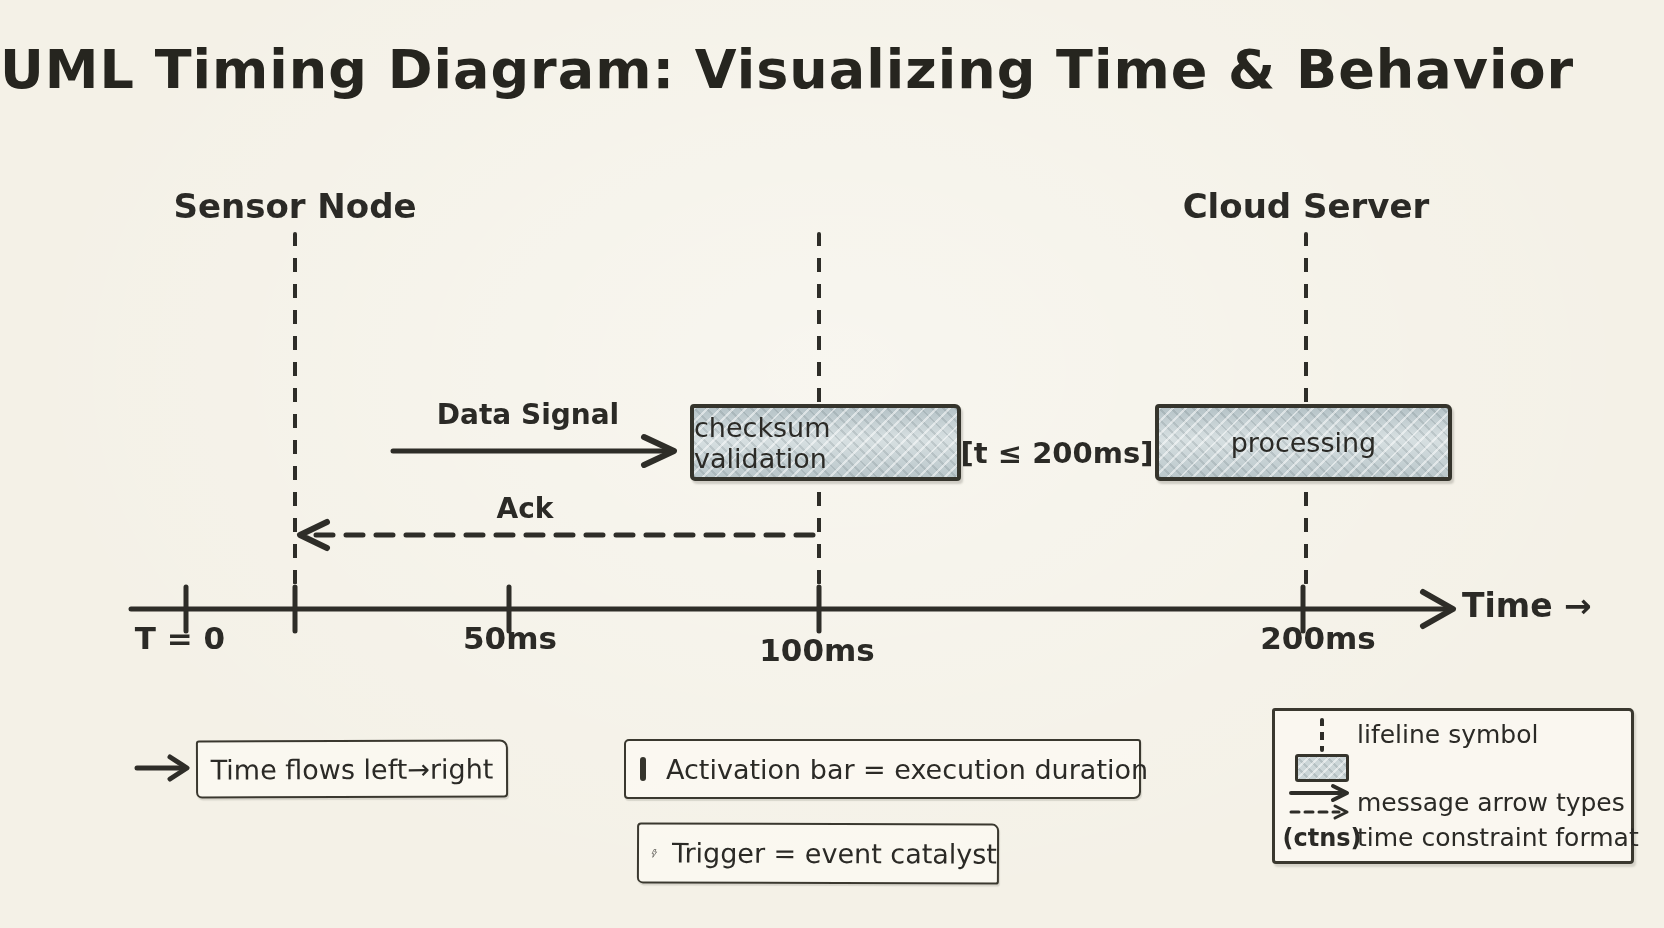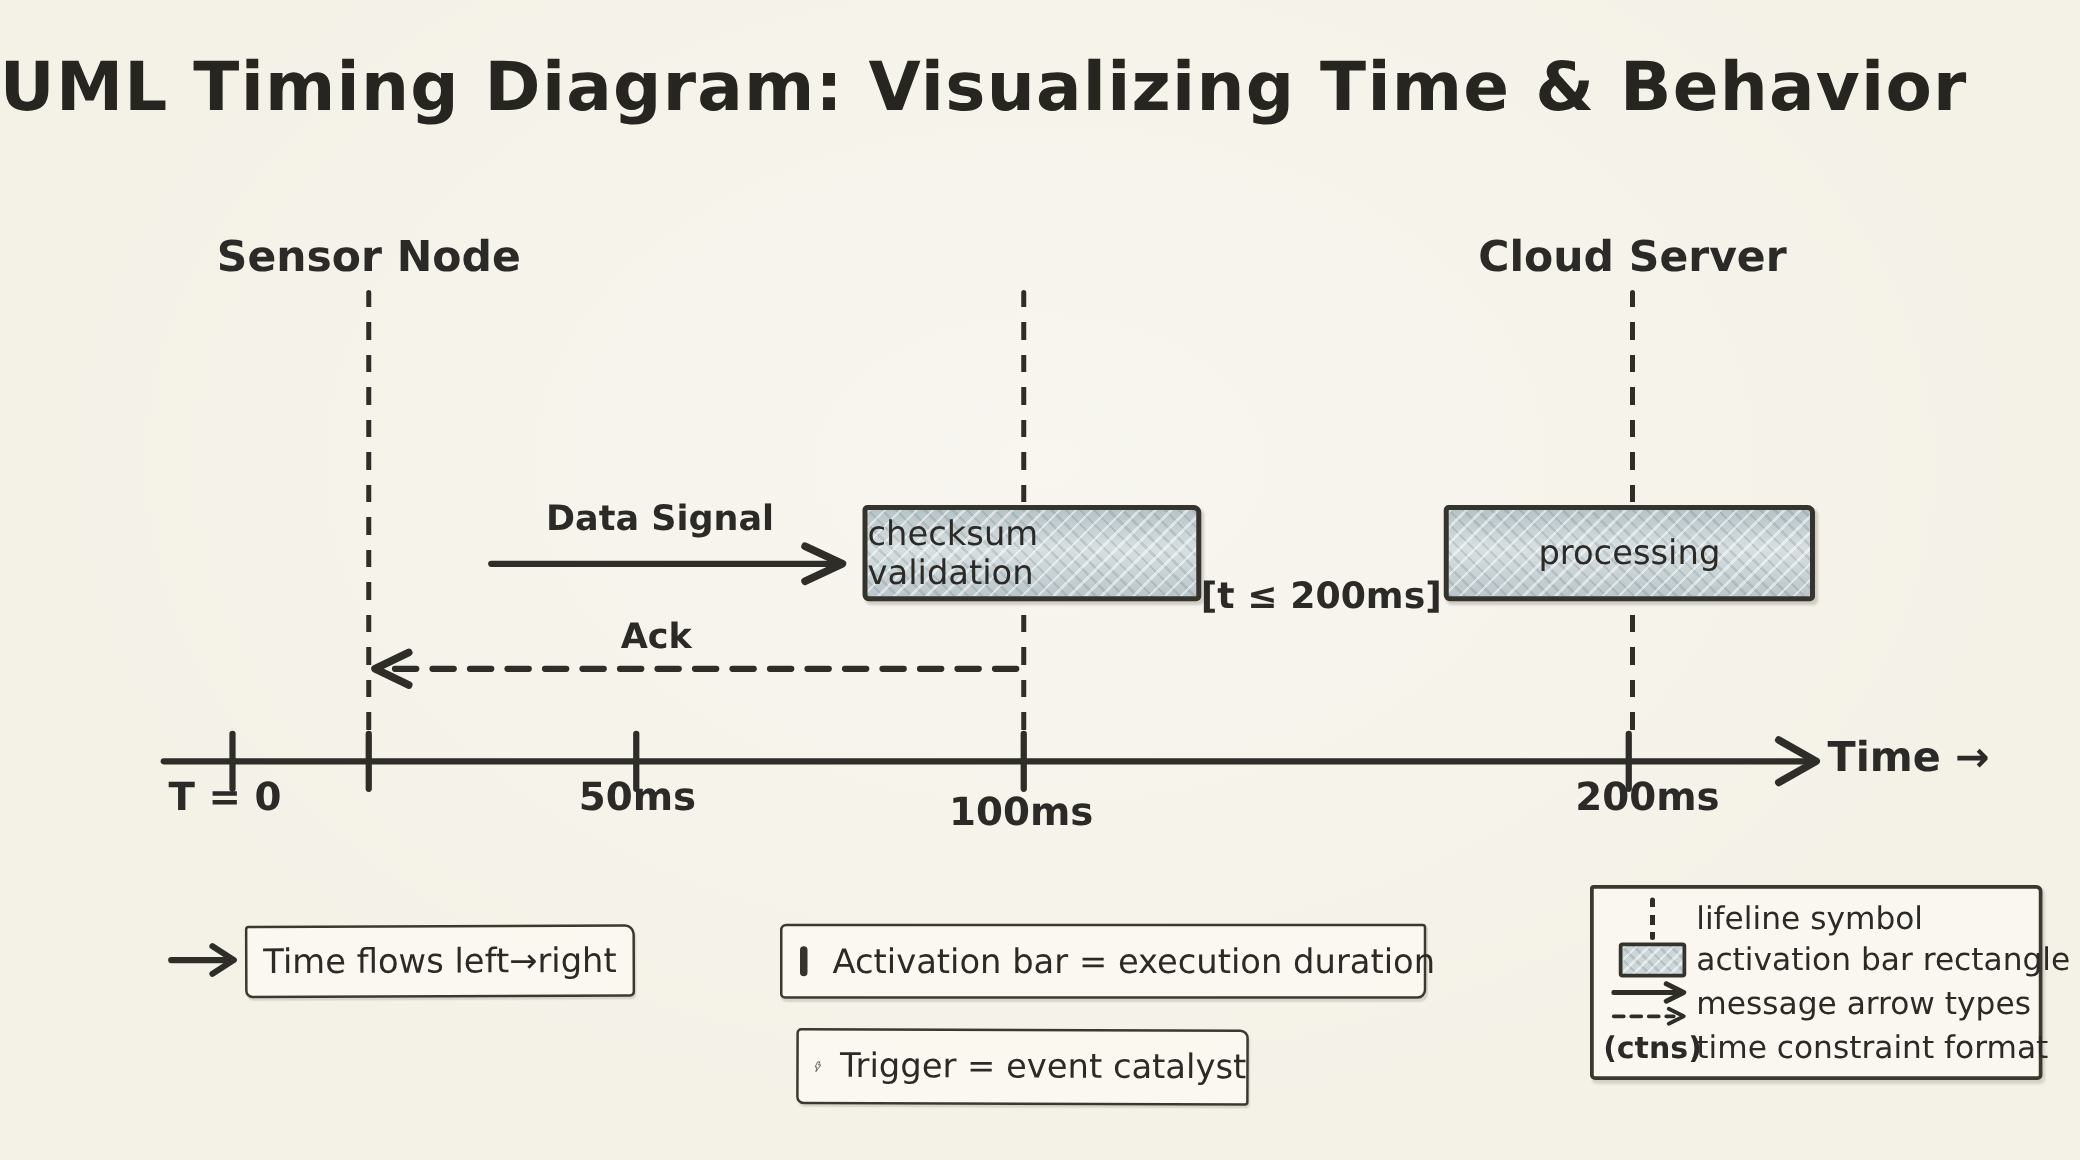--- a/index.html
+++ b/index.html
@@ -43,21 +43,21 @@
       linear-gradient(to bottom, rgba(164,180,186,0.55), rgba(236,242,243,0.35) 45%, rgba(164,180,186,0.45));
     border:4px solid #35342c;
     border-radius:4px 6px 4px 5px;
     box-shadow:2px 3px 2px rgba(90,88,78,0.25);
     display:flex;align-items:center;justify-content:center;
     font-size:27px;font-weight:500;
     box-sizing:border-box;
   }
 
   .msg-label{font-size:28px;font-weight:600;}
-  .constraint{top:436px;font-size:29px;font-weight:600;margin-top:23px;}
+  .constraint{top:436px;font-size:29px;font-weight:600;}
 
   .tick-label{top:620px;font-size:31px;font-weight:600;}
   .axis-label{top:586px;left:1462px;font-size:33px;font-weight:600;}
 
   .legend-box{
     border:2.5px solid #3a382f;
     background:rgba(252,250,243,0.75);
     box-sizing:border-box;
     display:flex;align-items:center;
     box-shadow:1px 2px 1px rgba(90,88,78,0.18);
@@ -163,21 +163,20 @@
     <div class="panel-row">
       <span class="panel-icon">
           <span class="mini-lifeline"></span>
         </span>
       <span class="txt">lifeline symbol</span>
     </div>
     <div class="panel-row">
       <span class="panel-icon">
           <span class="swatch" style="width:54px;height:28px;"></span>
         </span>
-      <span class="txt">activation bar rectangle</span>
     </div>
     <div class="panel-row">
       <span class="panel-icon">
         <svg width="66" height="38" viewBox="0 0 66 38">
           <path d="M2 10 H 52" stroke="#2e2d28" stroke-width="4" stroke-linecap="round" fill="none"></path>
           <path d="M44 3 L58 10 L44 17" stroke="#2e2d28" stroke-width="4" stroke-linecap="round" stroke-linejoin="round" fill="none"></path>
           <path d="M2 29 H 50" stroke="#2e2d28" stroke-width="3" stroke-linecap="round" stroke-dasharray="8 6" fill="none"></path>
           <path d="M46 23 L58 29 L46 35" stroke="#2e2d28" stroke-width="3" stroke-linecap="round" stroke-linejoin="round" fill="none"></path>
         </svg>
       </span>

